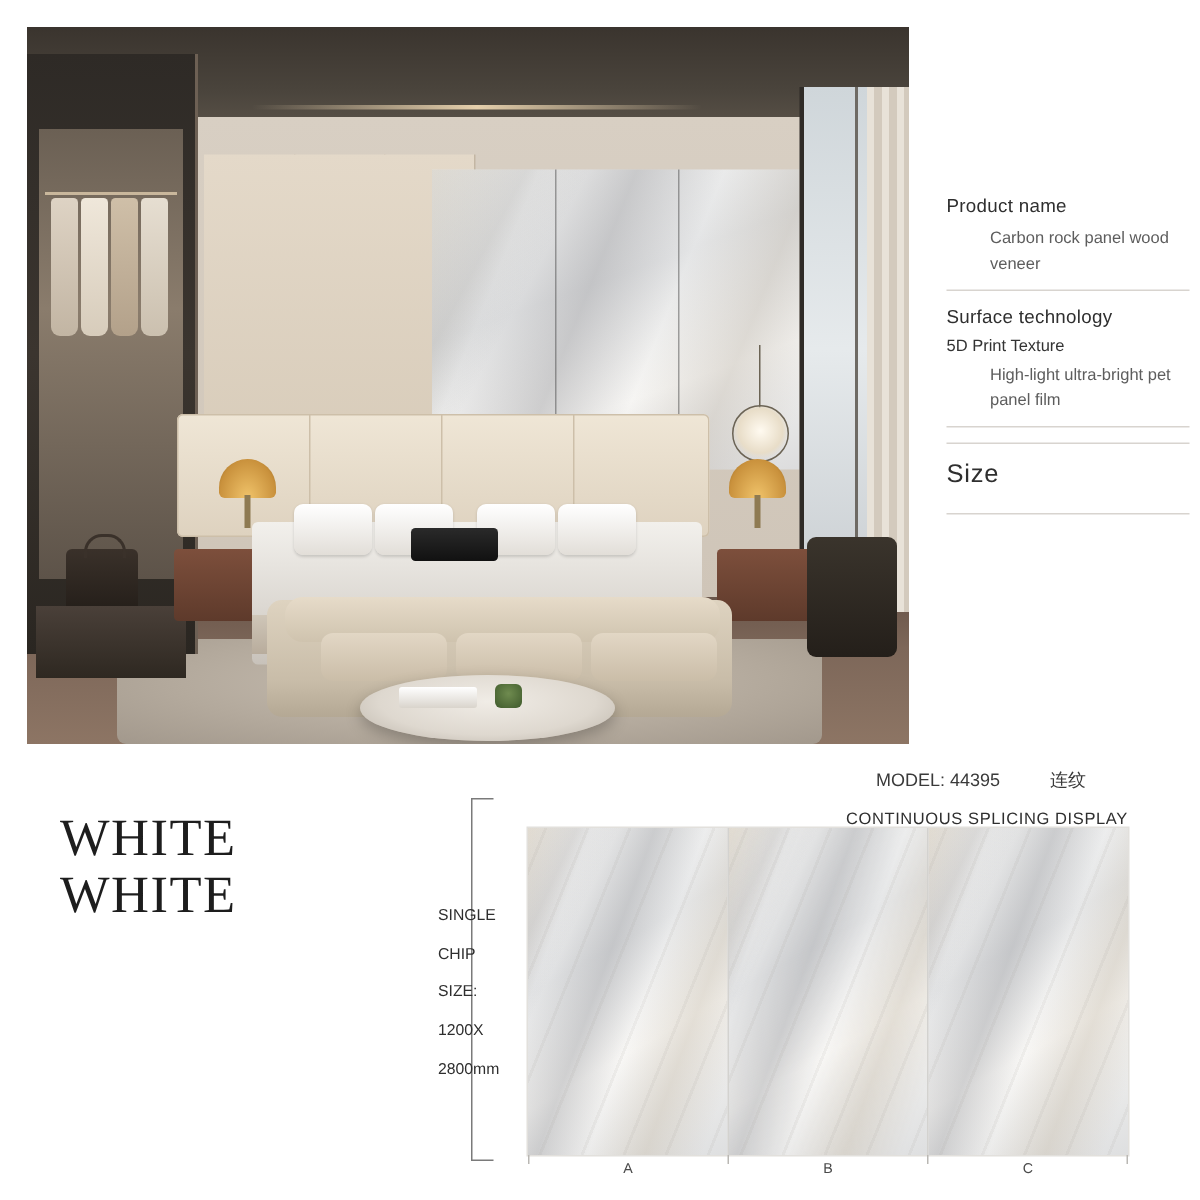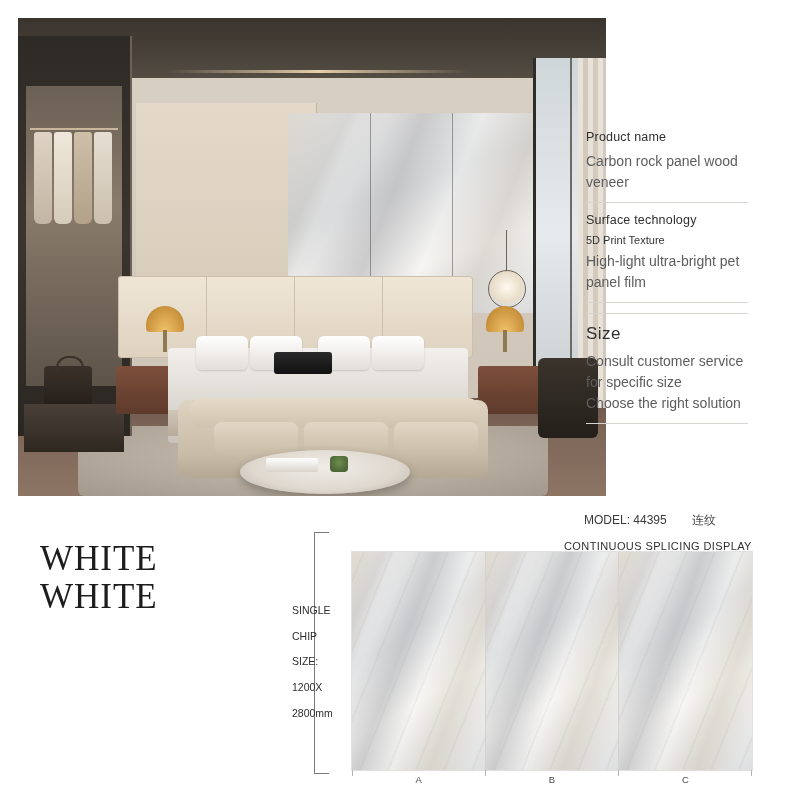--- a/index.html
+++ b/index.html
@@ -213,36 +213,37 @@
     background: radial-gradient(circle at 50% 40%, #6f8b4f, #3f5a2c); border-radius: 4px;
   }
   .r-chair{
     position:absolute; left: 520px; top: 340px; width: 60px; height: 80px;
     background: linear-gradient(180deg,#3a342c 0%, #241f1a 100%); border-radius: 6px;
   }
 
   
   .specs {
     position: absolute;
-    left: 586px; top: 130px;
+    left: 631px; top: 130px;
     width: 162px;
   }
   .spec-block { padding-bottom: 9px; margin-bottom: 0; }
   .spec-rule { border-bottom: 1px solid #d8d4cf; margin: 0 0 10px 0; }
   .spec-title {
     font-size: 12.5px;
     color: #2f2f2f;
     letter-spacing: .2px;
     margin-bottom: 7px;
   }
   .spec-title.big { font-size: 17px; letter-spacing: .5px; }
   .spec-sub {
-    font-size: 14px;
+    font-size: 11px;
     line-height: 1.5;
     color: #5d5d5d;
+    margin-left: 29px;
   }
   .spec-mid {
     font-size: 11px;
     color: #333;
     margin-bottom: 5px;
   }
 
   
   .bottom {
     position: absolute;
@@ -273,21 +274,21 @@
   .panelwrap {
     position: absolute;
     left: 272px; top: 2px;
     width: 512px; height: 296px;
     background: #ffffff;
   }
   .model-row {
     position: absolute; left: 312px; top: 10px;
     font-size: 12px; color: #3a3a3a;
   }
-  .model-row .cn { margin-left: 22px; }
+  .model-row .cn { margin-left: 30px; }
   .csd {
     position: absolute; left: 292px; top: 38px;
     font-size: 11px; letter-spacing: .4px; color: #2f2f2f;
   }
 
   .bracket {
     position: absolute;
     left: 42px; top: 30px;
     width: 14px; height: 240px;
     border-left: 1px solid #7a7a7a;
@@ -433,22 +434,20 @@
         <div class="spec-title">Surface technology</div>
         <div class="spec-mid">5D Print Texture</div>
         <div class="spec-sub">High-light ultra-bright pet panel film</div>
       </div>
       <div class="spec-rule"></div>
 
       <div class="spec-rule"></div>
 
       <div class="spec-block">
         <div class="spec-title big">Size</div>
-        <div class="spec-sub" style="white-space:pre-line">Consult customer service for specific size
-Choose the right solution</div>
       </div>
       <div class="spec-rule"></div>
 
     </div>
   </div>
 
   <div class="bottom">
 
     <div class="title-block">
       <div class="t-line1">WHITE</div>

